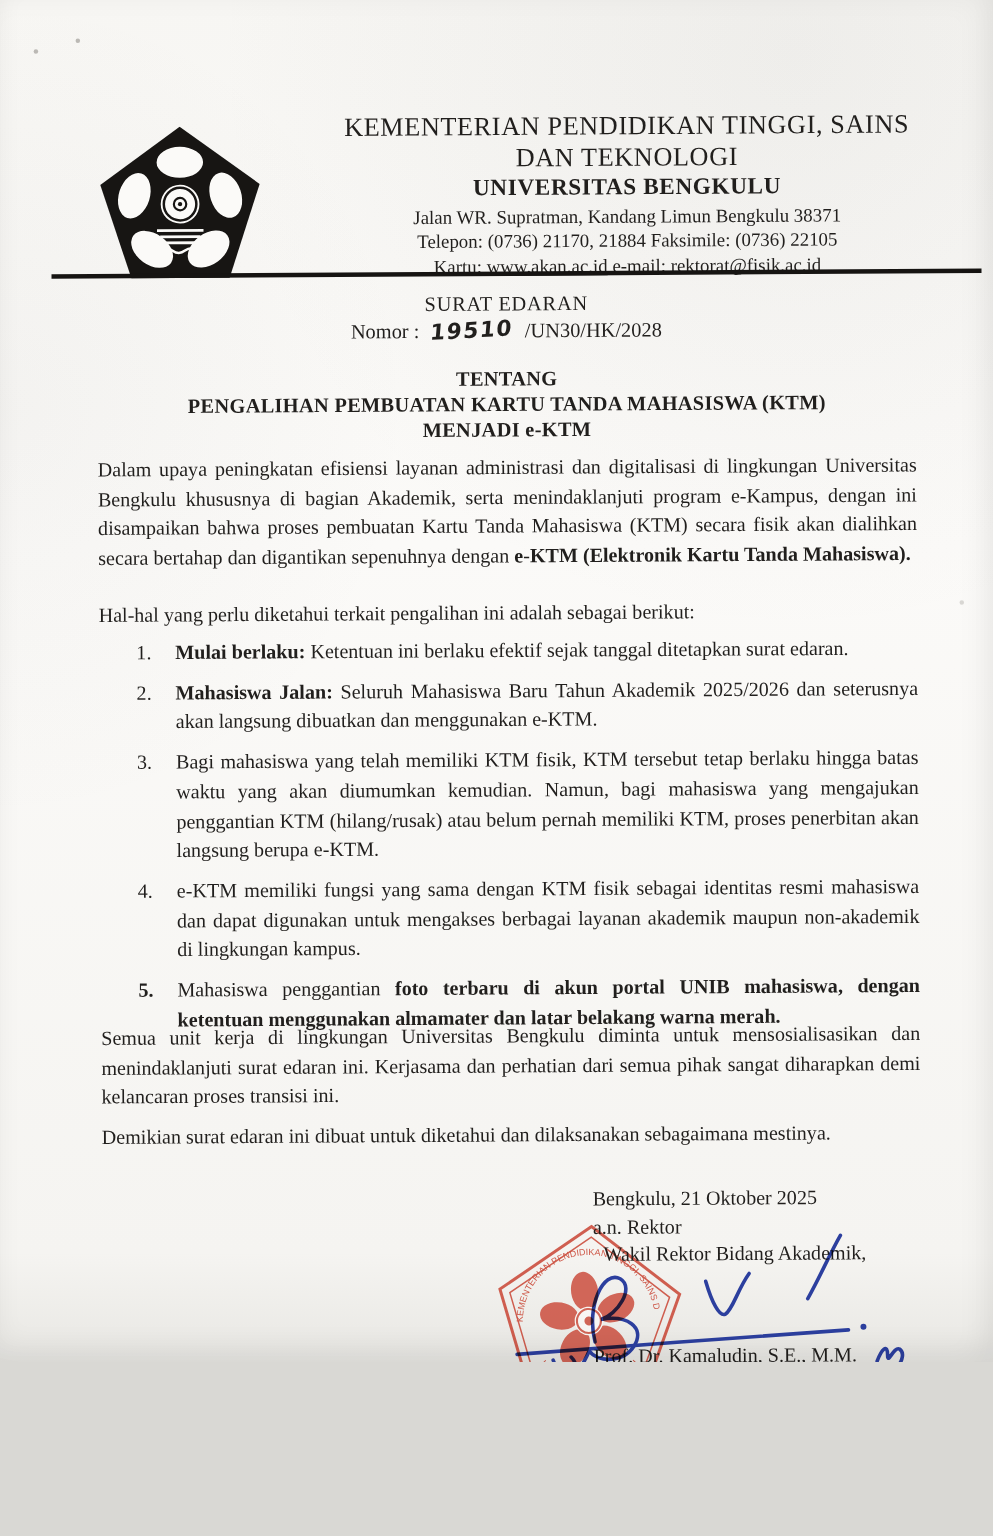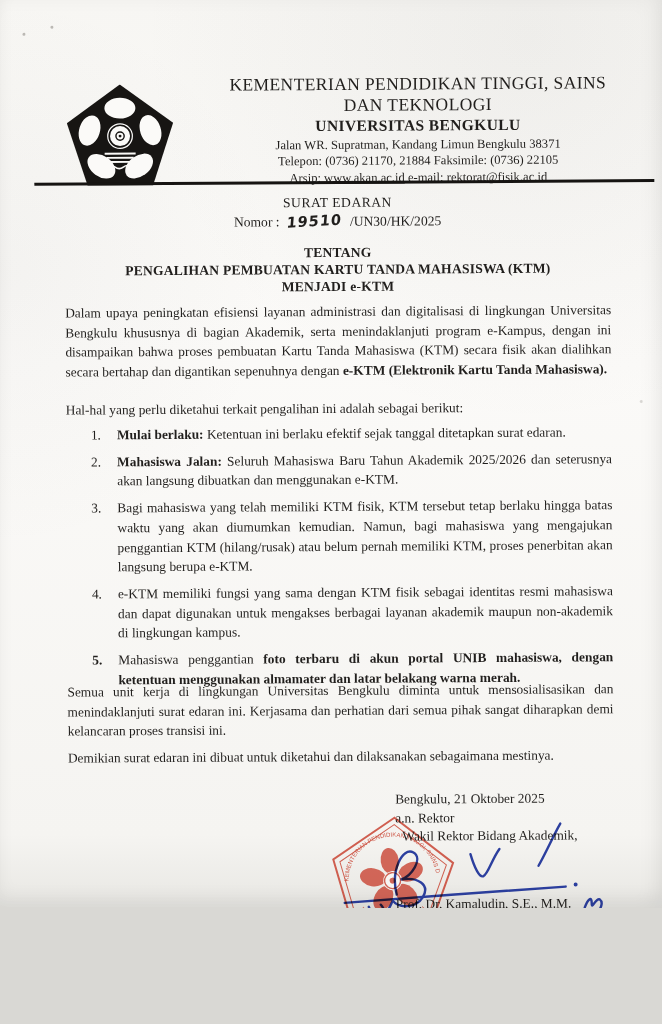--- a/index.html
+++ b/index.html
@@ -103,31 +103,31 @@
       <path d="M47,80 q4,-3 8,0 q4,3 8,0 q4,-3 8,0" fill="none" stroke="#fbfaf8" stroke-width="1.6"></path>
     </svg>
 
     <div class="abs lh-text">
       <div class="lh-min">KEMENTERIAN PENDIDIKAN TINGGI, SAINS</div>
       <div class="lh-min">DAN TEKNOLOGI</div>
       <div class="lh-univ">UNIVERSITAS BENGKULU</div>
       <div class="lh-addr">Jalan WR. Supratman, Kandang Limun Bengkulu 38371</div>
       <div class="lh-addr">Telepon: (0736) 21170, 21884 Faksimile: (0736) 22105</div>
       <div class="lh-addr lh-web">
-        <span>Arsip: </span><u>www.akan.ac.id</u><span> e-mail: </span><span>rektorat@fisik.ac.id</span>
+        <span>Kartu: </span><u>www.akan.ac.id</u><span> e-mail: </span><span>rektorat@fisik.ac.id</span>
       </div>
     </div>
 
     <div class="abs rule"></div>
 
     <div class="abs center-col doctype">SURAT EDARAN</div>
     <div class="abs center-col nomor">
       <span>Nomor :</span>
       <span class="hand">19510</span>
-      <span>/UN30/HK/2025</span>
+      <span>/UN30/HK/2028</span>
     </div>
     <div class="abs center-col tentang">
       <div>TENTANG</div>
       <div>PENGALIHAN PEMBUATAN KARTU TANDA MAHASISWA (KTM)</div>
       <div>MENJADI e-KTM</div>
     </div>
 
     <div class="abs para p1">
       <span>Dalam upaya peningkatan efisiensi layanan administrasi dan digitalisasi di lingkungan Universitas Bengkulu khususnya di bagian Akademik, serta menindaklanjuti program e-Kampus, dengan ini disampaikan bahwa proses pembuatan Kartu Tanda Mahasiswa (KTM) secara fisik akan dialihkan secara bertahap dan digantikan sepenuhnya dengan </span><span class="b">e-KTM (Elektronik Kartu Tanda Mahasiswa).</span>
     </div>

